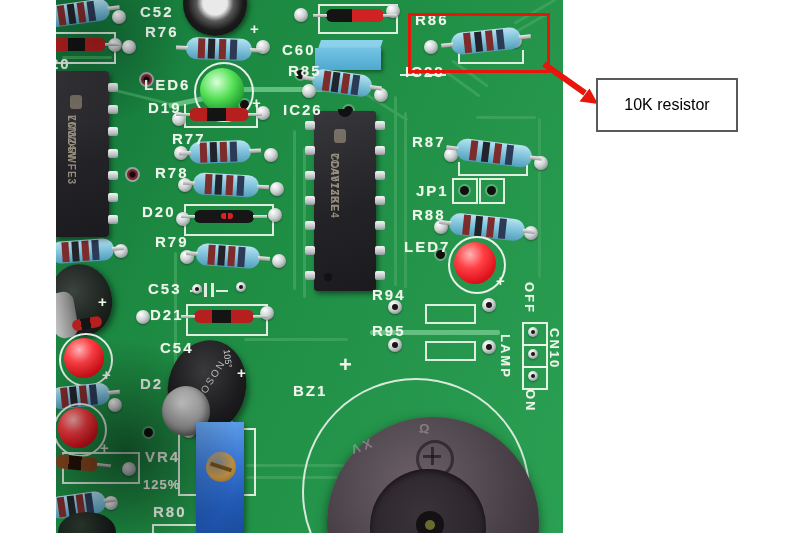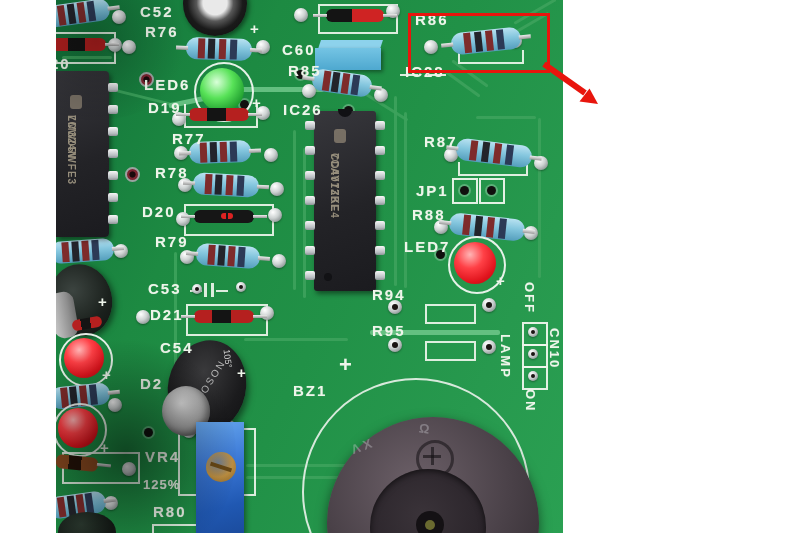--- a/index.html
+++ b/index.html
@@ -448,21 +448,21 @@
     <span class="lbl sm" style="left:87px;top:477px;">125%</span>
     <span class="lbl" style="left:97px;top:503px;">R80</span>
     <span class="lbl" style="left:227px;top:101px;">IC26</span>
     <span class="lbl" style="left:316px;top:286px;">R94</span>
     <span class="lbl" style="left:316px;top:322px;">R95</span>
     <span class="lbl" style="left:237px;top:382px;">BZ1</span>
     <span class="lbl" style="left:226px;top:41px;">C60</span>
     <span class="lbl" style="left:232px;top:62px;">R85</span>
     <span class="lbl" style="left:349px;top:63px;">IC28</span>
     <span class="lbl" style="left:359px;top:11px;">R86</span>
-    <span class="lbl" style="left:356px;top:133px;margin-left:12px;">R87</span>
+    <span class="lbl" style="left:356px;top:133px;">R87</span>
     <span class="lbl" style="left:360px;top:182px;">JP1</span>
     <span class="lbl" style="left:356px;top:206px;">R88</span>
     <span class="lbl" style="left:348px;top:238px;">LED7</span>
     <span class="lbl vert" style="left:466px;top:282px;">OFF</span>
     <span class="lbl vert" style="left:442px;top:334px;">LAMP</span>
     <span class="lbl vert" style="left:491px;top:328px;">CN10</span>
     <span class="lbl vert" style="left:467px;top:389px;">ON</span>
 
     <span class="plus" style="left:194px;top:20px;">+</span>
     <span class="plus" style="left:196px;top:94px;">+</span>
@@ -477,14 +477,17 @@
     <div class="shade-bl"></div>
   </div>
 
   <div class="hl-rect"></div>
 
   <svg class="arrow-svg" width="64" height="50" viewBox="0 0 64 50">
     <line x1="4" y1="2" x2="45" y2="31" stroke="#e8150d" stroke-width="6"></line>
     <polygon points="58,42 39.5,39.5 49.5,26.5" fill="#e8150d"></polygon>
   </svg>
 
+  <div class="callout">
+    <span>10K resistor</span>
+  </div>
 
 </div>
 
 </body></html>

